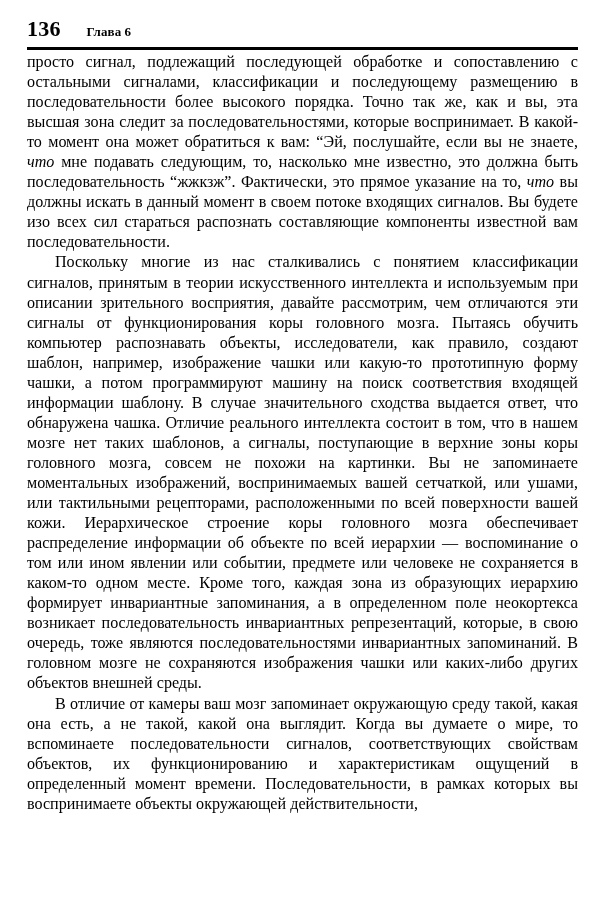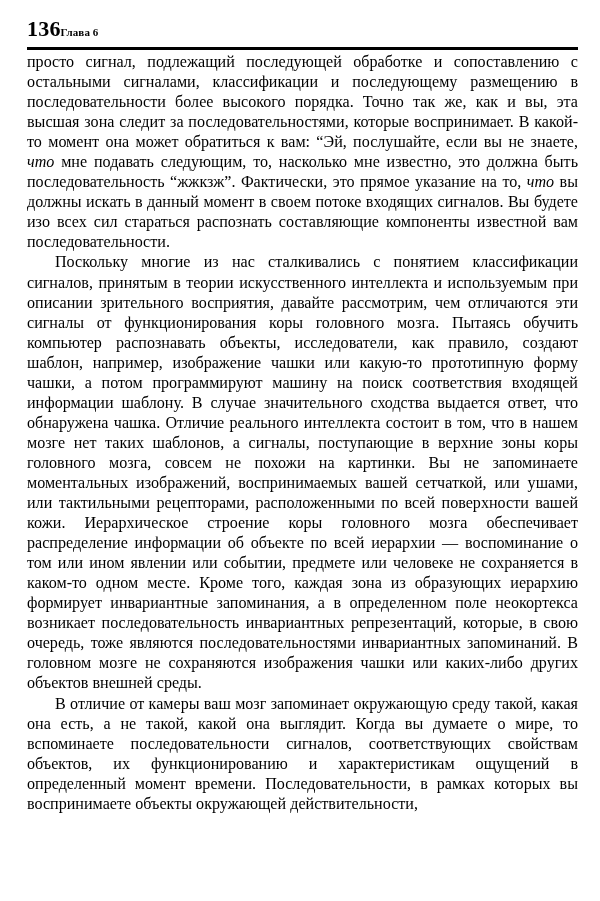--- a/index.html
+++ b/index.html
@@ -36,22 +36,23 @@
   }
   .folio {
     font-family: "Liberation Serif", "DejaVu Serif", serif;
     font-size: 22px;
     font-weight: 700;
     letter-spacing: 0.2px;
     line-height: 1;
   }
   .chapter-label {
     font-family: "Liberation Serif", "DejaVu Serif", serif;
-    font-size: 11px;
+    font-size: 13px;
     font-weight: 700;
+    margin-left: 26px;
     line-height: 1;
     letter-spacing: 0.1px;
   }
   .head-rule {
     position: absolute;
     left: 27px;
     top: 47px;
     width: 551px;
     height: 0;
     border-top: 3px solid #000000;

